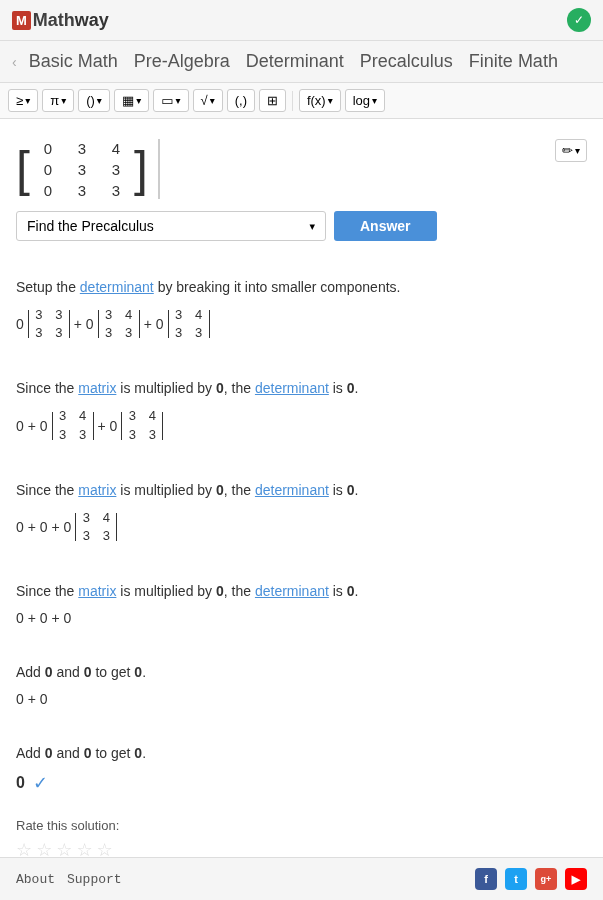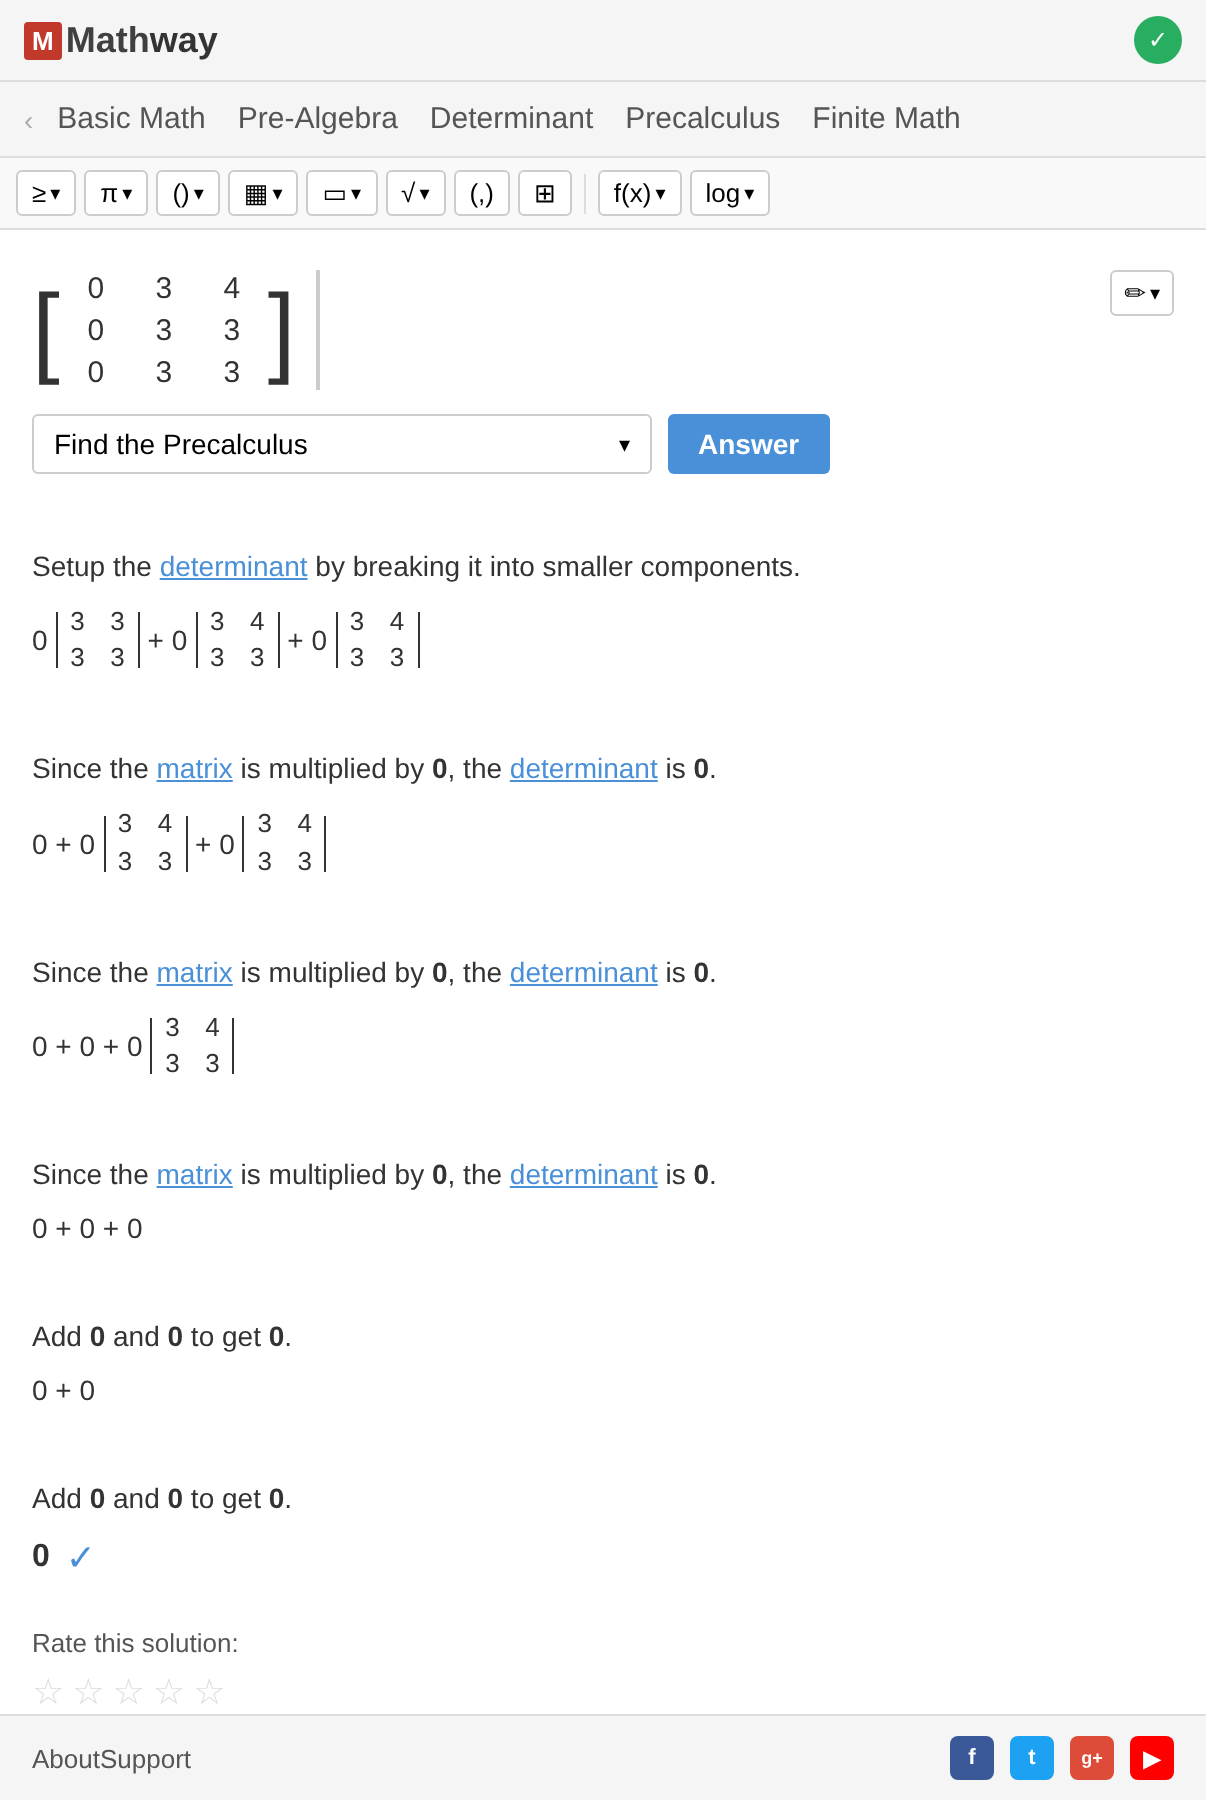--- a/index.html
+++ b/index.html
@@ -9,21 +9,21 @@
     .header { background: #f5f5f5; border-bottom: 1px solid #ddd; padding: 8px 12px; display: flex; align-items: center; justify-content: space-between; }
     .logo { display: flex; align-items: center; }
     .logo-icon { background: #c0392b; color: #fff; font-weight: bold; font-size: 13px; padding: 2px 4px; margin-right: 2px; border-radius: 2px; }
     .logo-text { font-size: 18px; font-weight: bold; color: #333; }
     .logo-text span { color: #4a90d9; }
     .user-icon { width: 24px; height: 24px; background: #27ae60; border-radius: 50%; display: flex; align-items: center; justify-content: center; color: white; font-size: 12px; }
 
     
     .nav { background: #f5f5f5; border-bottom: 1px solid #ddd; display: flex; align-items: center; padding: 0 8px; }
     .nav-arrow { color: #aaa; padding: 8px 4px; cursor: pointer; font-size: 14px; }
-    .nav-item { padding: 10px 8px; font-size: 15px; color: #555; cursor: pointer; white-space: nowrap; text-align: right; }
+    .nav-item { padding: 10px 8px; font-size: 18px; color: #555; cursor: pointer; white-space: nowrap; text-align: right; }
     .nav-item.active { color: #4a90d9; border-bottom: 2px solid #4a90d9; font-weight: bold; }
 
     
     .toolbar { background: #f9f9f9; border-bottom: 1px solid #ddd; padding: 6px 8px; display: flex; align-items: center; gap: 4px; flex-wrap: wrap; }
     .tool-btn { background: #fff; border: 1px solid #ccc; border-radius: 3px; padding: 3px 7px; font-size: 13px; cursor: pointer; display: flex; align-items: center; gap: 2px; }
     .tool-separator { width: 1px; background: #ddd; height: 20px; margin: 0 2px; }
 
     
     .main { padding: 12px 16px; }
 
@@ -32,21 +32,21 @@
     .matrix-bracket-left { font-size: 50px; color: #333; line-height: 1; margin-right: 4px; font-weight: 100; }
     .matrix-bracket-right { font-size: 50px; color: #333; line-height: 1; margin-left: 4px; font-weight: 100; }
     .matrix-grid { display: grid; grid-template-columns: repeat(3, 28px); gap: 4px 6px; text-align: center; }
     .matrix-cell { font-size: 15px; color: #333; }
     .matrix-bar { width: 2px; background: #ccc; height: 60px; margin-left: 10px; }
     .edit-btn { position: absolute; right: 0; top: 0; background: #fff; border: 1px solid #ccc; border-radius: 3px; padding: 3px 6px; cursor: pointer; font-size: 13px; display: flex; align-items: center; gap: 2px; }
 
     
     .controls { display: flex; align-items: center; gap: 8px; margin-bottom: 16px; }
     .dropdown { border: 1px solid #ccc; border-radius: 3px; padding: 6px 10px; font-size: 14px; flex: 1; background: #fff; cursor: pointer; display: flex; justify-content: space-between; align-items: center; max-width: 310px; }
-    .answer-btn { background: #4a90d9; color: #fff; border: none; border-radius: 3px; padding: 7px 15px; font-size: 14px; cursor: pointer; font-weight: bold; }
+    .answer-btn { background: #4a90d9; color: #fff; border: none; border-radius: 3px; padding: 7px 26px; font-size: 14px; cursor: pointer; font-weight: bold; }
 
     
     .solution { color: #333; font-size: 14px; }
     .step { margin-bottom: 18px; }
     .step-text { margin-bottom: 8px; line-height: 1.5; margin-top: 36px; }
     .step-text .underline { text-decoration: underline; color: #4a90d9; }
     .math-line { font-size: 14px; color: #333; display: flex; align-items: center; flex-wrap: wrap; gap: 2px; margin: 4px 0; }
 
     
     .det { display: inline-flex; align-items: center; margin: 0 2px; }
@@ -55,21 +55,21 @@
     .det-cell { line-height: 1.4; }
 
     
     .rating { margin-top: 24px; margin-bottom: 8px; }
     .rating-label { font-size: 13px; color: #555; margin-bottom: 6px; }
     .stars { display: flex; gap: 4px; }
     .star { font-size: 18px; color: #ddd; cursor: pointer; }
 
     
     .footer { position: fixed; bottom: 0; left: 0; width: 603px; background: #f5f5f5; border-top: 1px solid #ddd; padding: 10px 16px; display: flex; align-items: center; justify-content: space-between; }
-    .footer-links { display: flex; gap: 0; }
+    .footer-links { display: flex; gap: 12px; font-family: Liberation Mono, monospace; }
     .footer-link { font-size: 13px; color: #555; text-decoration: none; cursor: pointer; }
     .social-icons { display: flex; gap: 8px; }
     .social-icon { width: 22px; height: 22px; border-radius: 4px; display: flex; align-items: center; justify-content: center; color: white; font-size: 11px; font-weight: bold; }
     .si-fb { background: #3b5998; }
     .si-tw { background: #1da1f2; }
     .si-gp { background: #dd4b39; }
     .si-yt { background: #ff0000; }
 
     
     .checkmark { color: #4a90d9; font-size: 18px; margin-left: 6px; }

